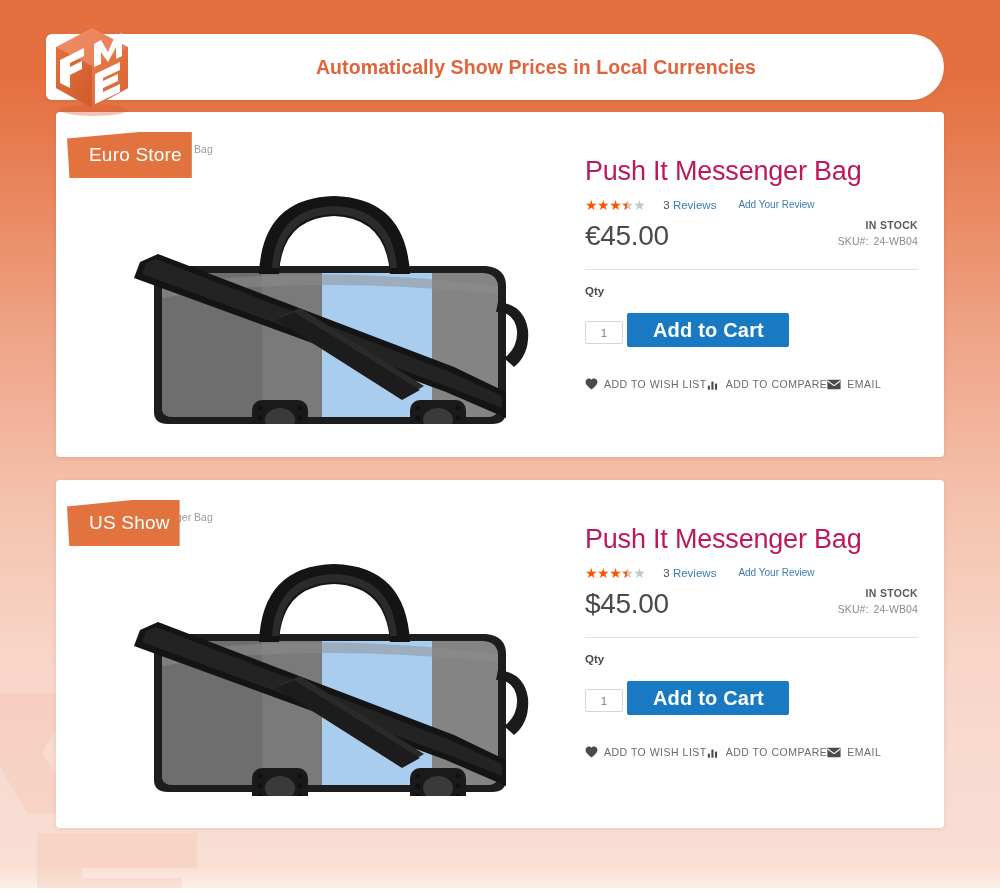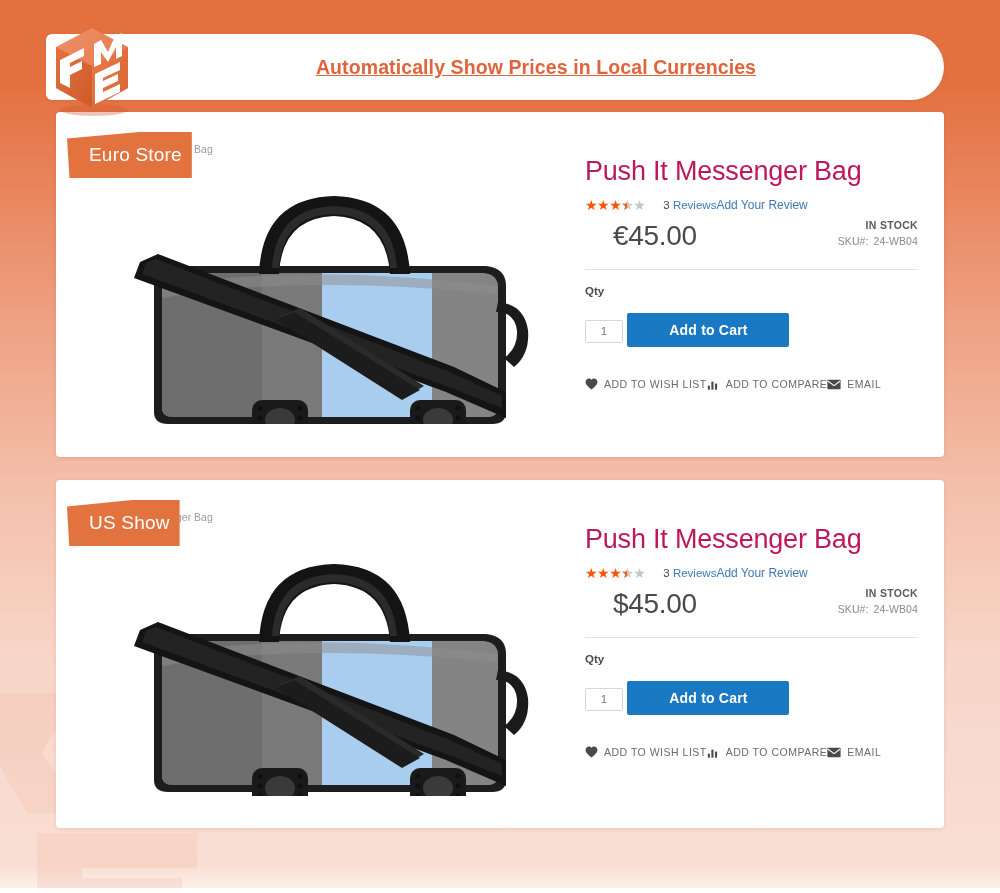--- a/index.html
+++ b/index.html
@@ -63,21 +63,20 @@
     top: 0;
     right: 68px;
     height: 66px;
     line-height: 66px;
     text-align: center;
     font-size: 19.5px;
     font-weight: bold;
     color: #e0643b;
     letter-spacing: 0.1px;
     white-space: nowrap;
-    text-decoration: underline;
   }
 
   
   .logo {
     position: absolute;
     left: 46px;
     top: 22px;
     width: 92px;
     height: 96px;
     z-index: 6;
@@ -173,30 +172,30 @@
     overflow: hidden;
     color: #ff5501;
   }
   .rev-count {
     margin-left: 18px;
     font-size: 11.5px;
     color: #3c79b8;
   }
   .rev-count .num { color: #4a4a4a; }
   .add-review {
-    font-size: 12px;
+    margin-left: 22px;
+    font-size: 10px;
     color: #3c79b8;
     text-decoration: none;
   }
 
   .price-row {
     margin-top: 6px;
     position: relative;
     height: 44px;
-    margin-left: 28px;
   }
   .price {
     font-size: 28px;
     color: #4a4a4a;
     letter-spacing: -0.3px;
     line-height: 36px;
   }
   .stock-block {
     position: absolute;
     right: 0;
@@ -243,21 +242,21 @@
   }
   .add-cart {
     margin-top: 16px;
     width: 162px;
     height: 34px;
     background: #1979c3;
     color: #ffffff;
     border: none;
     border-radius: 2px;
     font-family: "Liberation Sans", sans-serif;
-    font-size: 14px;
+    font-size: 20px;
     font-weight: bold;
     letter-spacing: 0.2px;
     cursor: pointer;
   }
 
   .actions {
     margin-top: 31px;
     display: flex;
     align-items: center;
   }

